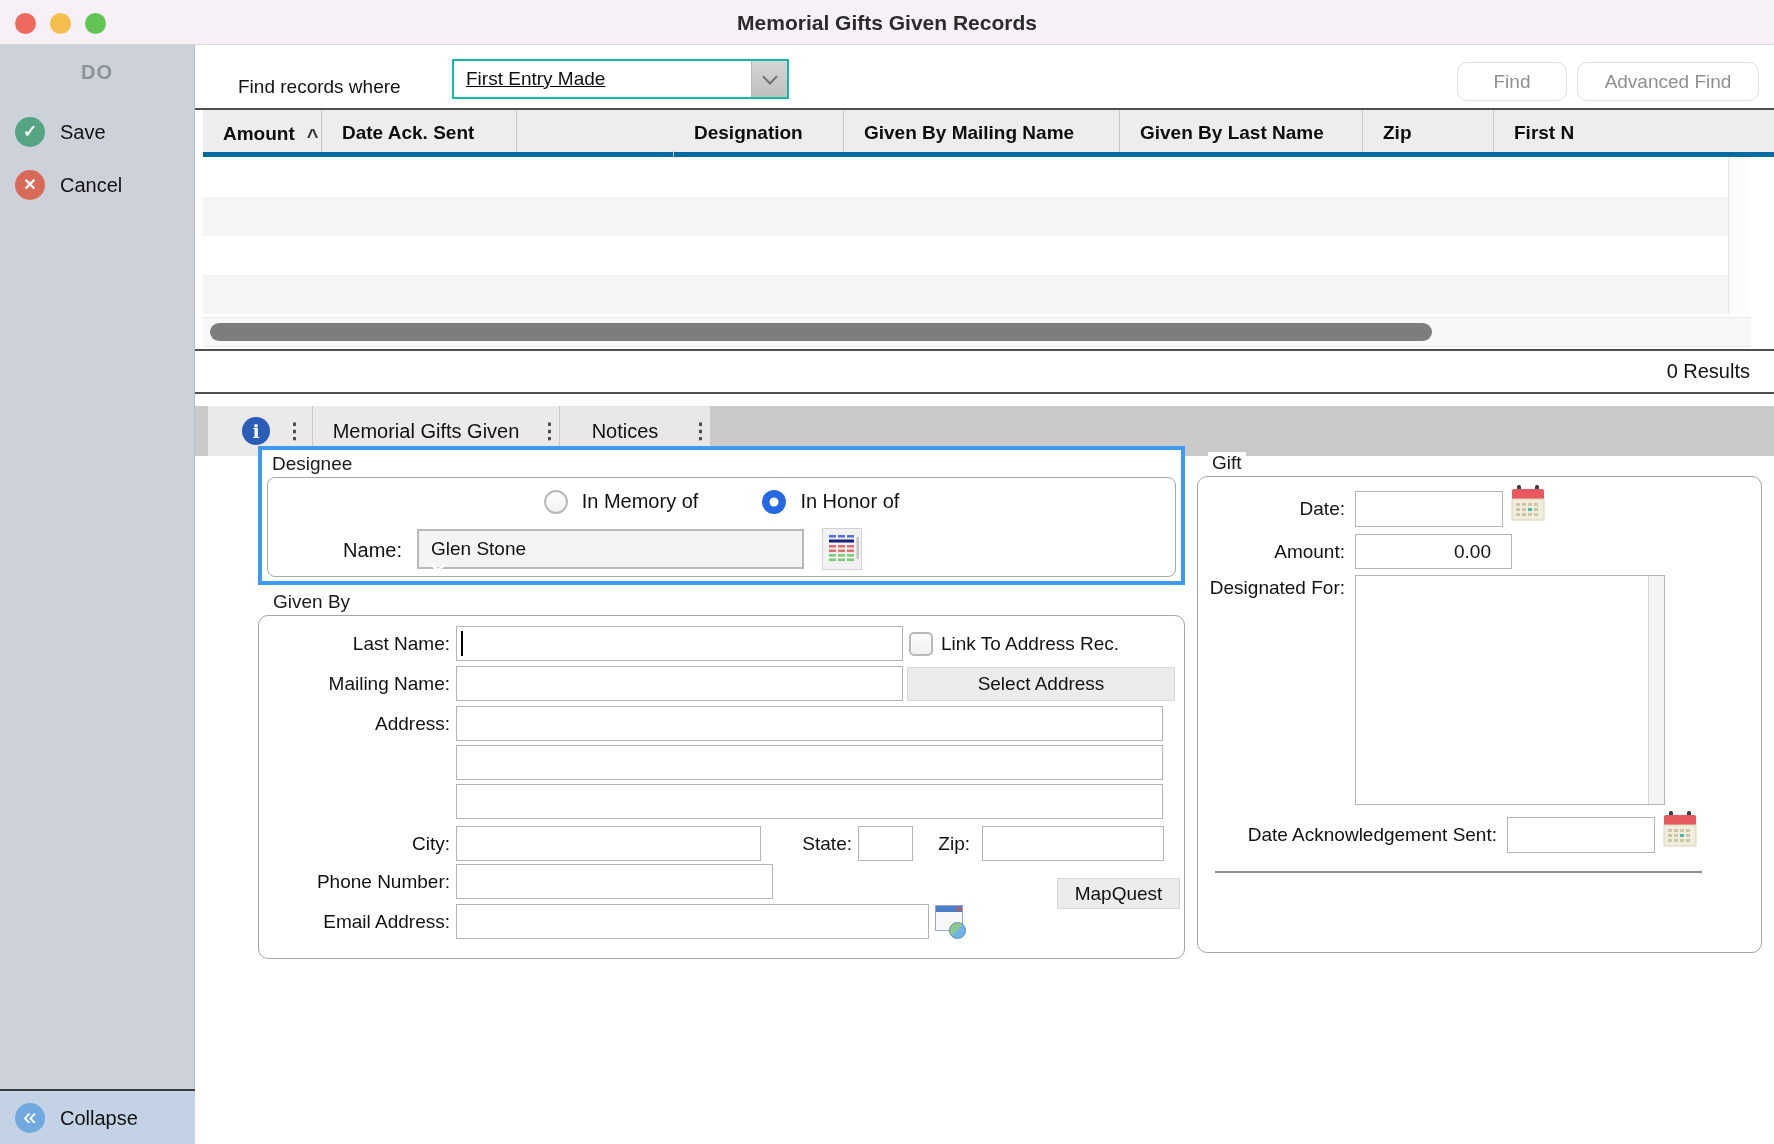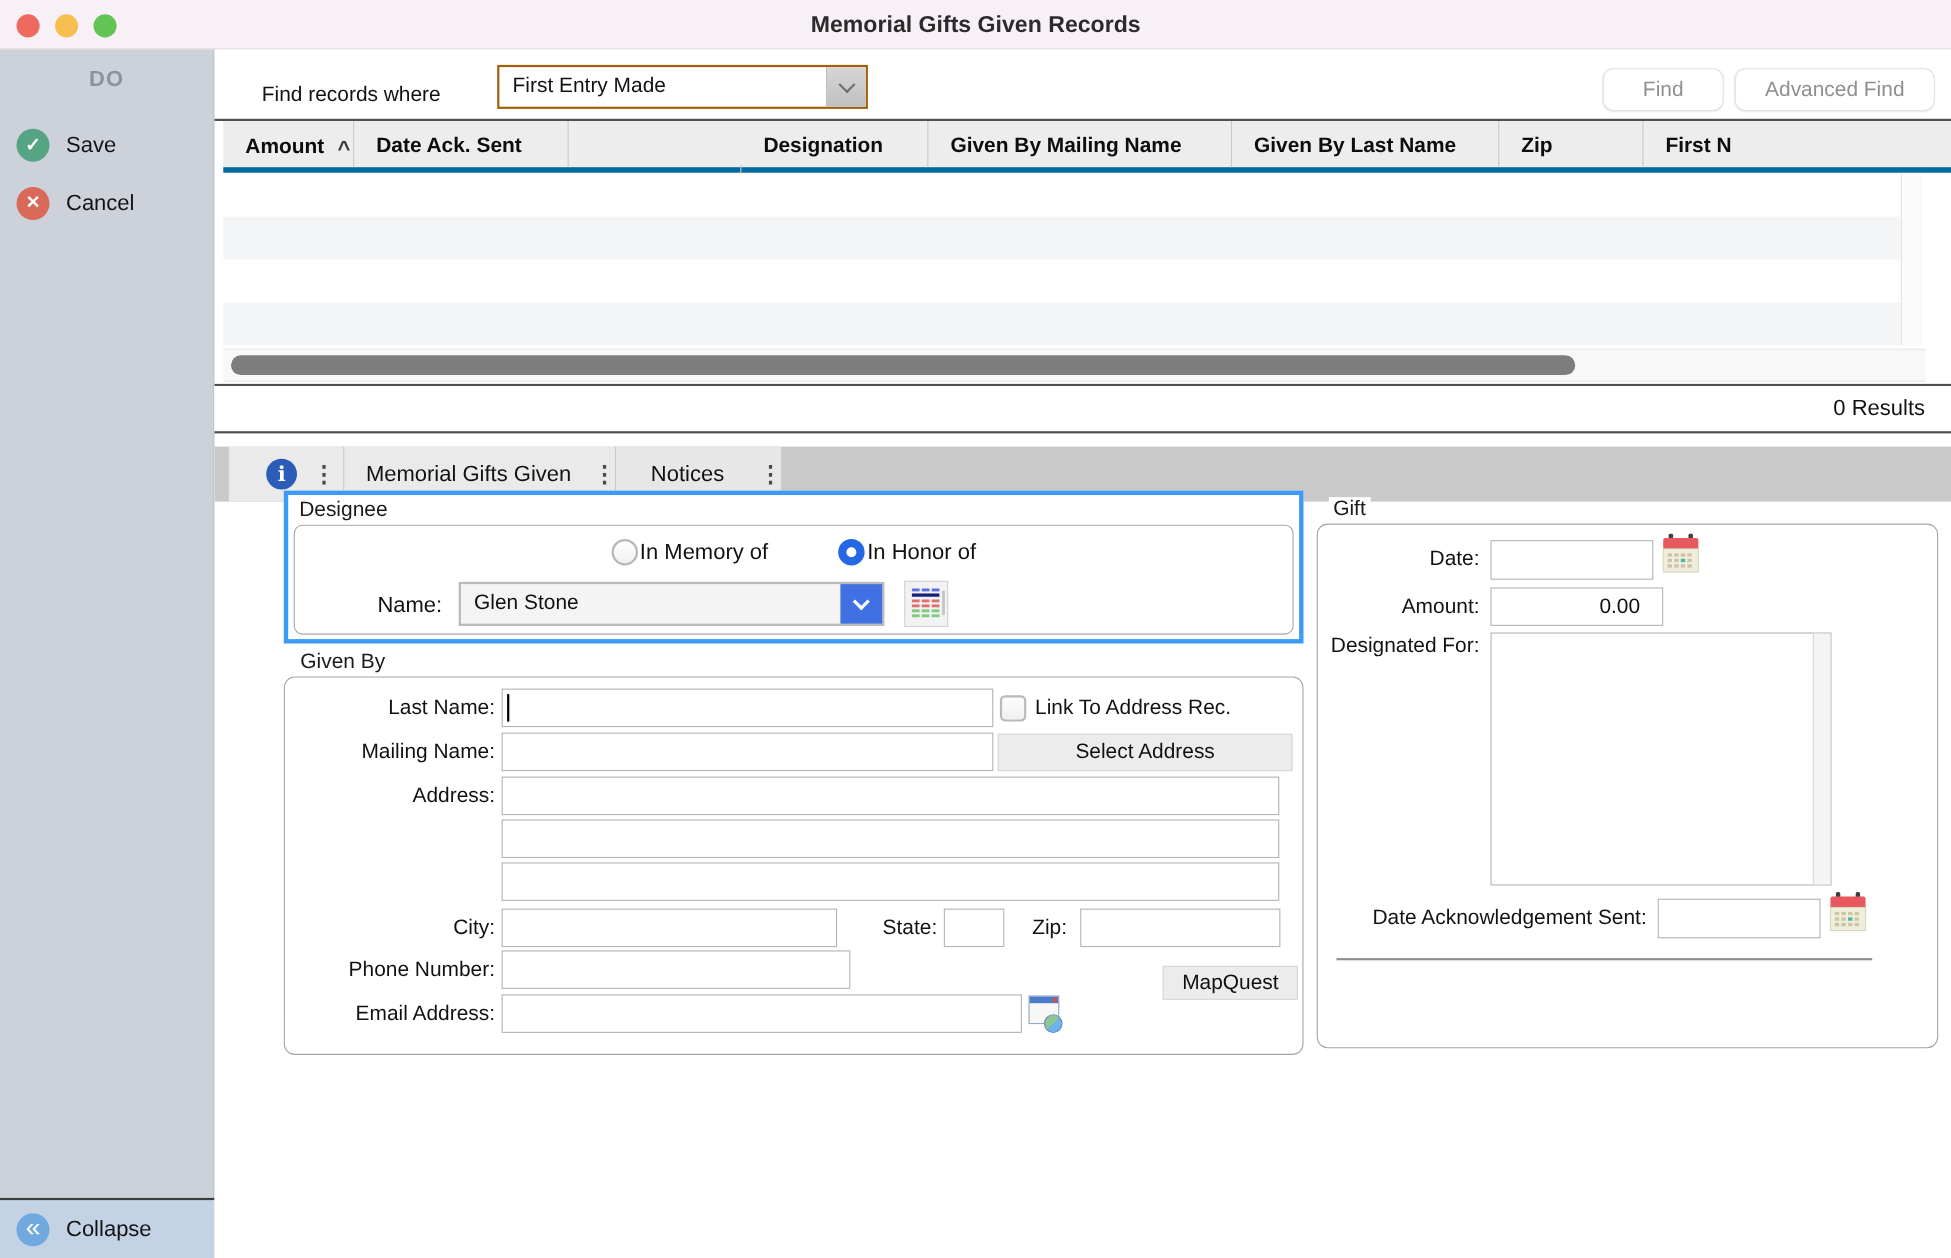--- a/index.html
+++ b/index.html
@@ -28,21 +28,21 @@
   .side-item .slabel{position:absolute;left:60px;top:0;line-height:30px;font-size:20px;color:#121212;}
   .collapse-bar{position:absolute;left:0;top:1089px;width:195px;height:55px;background:#c3d2e4;border-top:2px solid #3c3c3c;}
   .collapse-bar .circ{position:absolute;left:15px;top:12px;width:30px;height:30px;border-radius:50%;}
   .collapse-bar .slabel{position:absolute;left:60px;top:12px;line-height:30px;font-size:20px;color:#121212;}
 
   
   .main{position:absolute;left:195px;top:45px;width:1579px;height:1099px;background:#fff;}
   .flabel{position:absolute;text-align:right;font-size:19px;color:#121212;height:35px;line-height:35px;}
 
   .find-label{position:absolute;left:43px;top:22px;height:40px;line-height:40px;font-size:19px;color:#121212;}
-  .combo{position:absolute;left:257px;top:14px;width:337px;height:40px;border:2px solid #a16207;background:#fff;display:flex;}
+  .combo{position:absolute;left:257px;top:14px;width:337px;height:40px;border:2px solid #14b8a6;background:#fff;display:flex;text-decoration:underline;}
   .combo-text{flex:1;line-height:36px;padding-left:12px;font-size:19px;color:#111;overflow:hidden;white-space:nowrap;}
   .combo-btn{width:36px;background:linear-gradient(#d6d6d6,#c0c0c0);border-left:1px solid #b6b6b6;position:relative;}
   .chev{position:absolute;left:50%;top:50%;width:11px;height:11px;border-right:2.5px solid #6f6f6f;border-bottom:2.5px solid #6f6f6f;transform:translate(-50%,-68%) rotate(45deg);}
   .chev.white{border-color:#fff;border-width:3px;}
   .pill-btn{position:absolute;height:39px;background:#fff;border:1px solid #e3e3e3;border-radius:10px;font-size:19px;color:#8f8f8f;text-align:center;line-height:37px;box-shadow:0 0 1px rgba(0,0,0,0.08);}
   .find-btn{left:1262px;top:17px;width:110px;}
   .adv-btn{left:1382px;top:17px;width:182px;}
 
   .hline{position:absolute;left:0;width:1579px;height:2px;background:#4f4f4f;}
 
@@ -76,27 +76,27 @@
 
   
   .groupbox{position:absolute;border:1.5px solid #a5a5a5;border-radius:10px;background:#fff;}
   .section-label{position:absolute;font-size:19px;color:#1a1a1a;background:#fff;padding:0 4px;}
 
   
   .blue-box{position:absolute;left:63px;top:401px;width:927px;height:139px;border:4px solid #3d9bf7;background:#fff;}
   .designee-label{position:absolute;left:10px;top:3px;font-size:19px;color:#1a1a1a;}
   .designee-inner{position:absolute;left:5px;top:27px;width:909px;height:100px;border:1.5px solid #a8a8a8;border-radius:8px;}
   .radio-row{position:absolute;left:0;top:40px;width:100%;display:flex;justify-content:center;gap:64px;}
-  .radio-pair{display:flex;align-items:center;gap:2px;}
+  .radio-pair{display:flex;gap:14px;}
   .radio{width:24px;height:24px;border-radius:50%;border:2px solid #b7b7b7;background:linear-gradient(#fff,#f1f1f1);}
   .radio.sel{border:none;background:#2468e4;position:relative;}
   .radio.sel::after{content:"";position:absolute;left:50%;top:50%;width:9px;height:9px;border-radius:50%;background:#fff;transform:translate(-50%,-50%);}
   .rlabel{font-size:20px;color:#111;}
   .name-label{position:absolute;left:40px;top:80px;width:100px;text-align:right;line-height:40px;font-size:20px;color:#111;}
-  .name-combo{position:absolute;left:155px;top:79px;width:387px;height:40px;border:2px solid #b9b9b9;background:#f4f4f4;display:flex;}
+  .name-combo{position:absolute;left:155px;top:79px;width:387px;height:40px;border:2px solid #b9b9b9;background:#f4f4f4;display:flex;flex-direction:column;}
   .name-combo .combo-text{line-height:36px;}
   .name-combo .combo-btn{width:38px;background:#4070e2;border-left:none;}
   .list-btn{position:absolute;left:560px;top:78px;width:40px;height:42px;background:#f2f2f2;border:1px solid #d2d2d2;}
 
   
   .inp{position:absolute;border:1.5px solid #b3b3b3;background:#fff;font-size:19px;color:#111;padding:0 20px;outline:none;}
   .inp.h35{height:35px;}
   .txt-cursor{position:absolute;width:2px;height:25px;background:#000;}
   .checkbox{position:absolute;width:24px;height:24px;border:2px solid #b9b9b9;border-radius:5px;background:linear-gradient(#fdfdfd,#f0f0f0);}
   .flat-btn{position:absolute;background:#ececec;border:1px solid #d6d6d6;font-size:19px;color:#111;text-align:center;}

